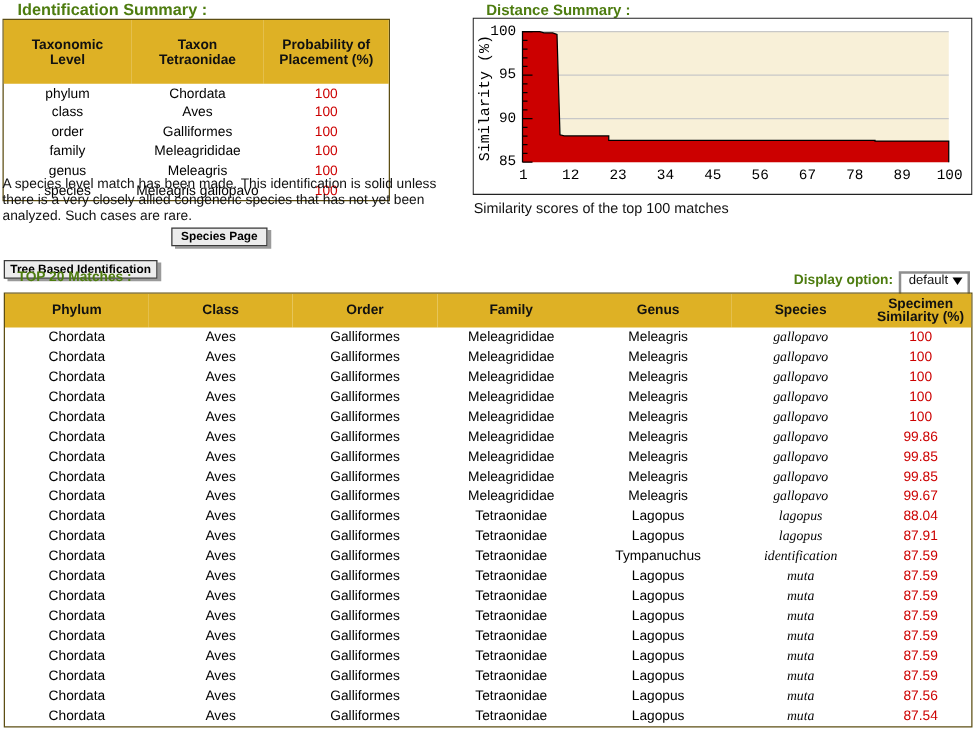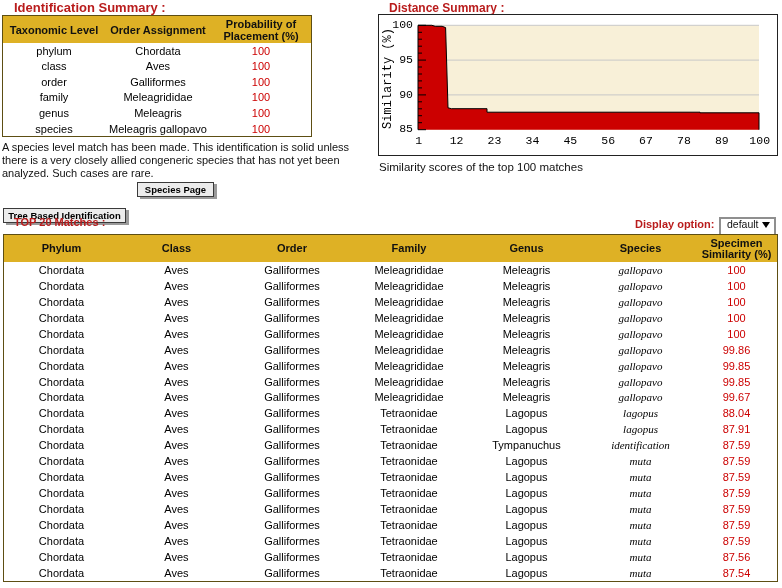--- a/index.html
+++ b/index.html
@@ -1,22 +1,22 @@
 <!DOCTYPE html>
 <html><head>
 <meta charset="utf-8">
 <style>
 html,body{margin:0;padding:0;background:#fff;}
 body{width:782px;height:588px;position:relative;font-family:"Liberation Sans",sans-serif;color:#000;}
 .abs{position:absolute;}
-.title{font-weight:bold;font-size:13px;color:#b91c1c;padding-left:12px;}
+.title{font-weight:bold;font-size:13px;color:#4d7c0f;padding-left:12px;}
 
 #sumwrap{left:2px;top:15px;width:308px;border:1.5px solid #5d4e13;}
 #sum{border-collapse:collapse;table-layout:fixed;width:308px;font-size:11px;}
-#sum th{background:#deb125;font-weight:bold;font-size:11px;color:#111;height:27px;text-align:center;vertical-align:middle;padding:0;line-height:12px;}
+#sum th{background:#deb125;font-weight:bold;font-size:11px;color:#111;height:27px;text-align:center;vertical-align:middle;padding:12px;line-height:12px;}
 #sum td{height:15.55px;text-align:center;padding:0;font-size:11px;}
 #sum td.red{color:#cc0000;}
 
 #para{left:2px;top:141.4px;width:352px;font-size:11px;line-height:12.75px;color:#111;}
 
 .btn{position:absolute;height:13px;background:#ececec;border:1px solid #3a3a3a;box-shadow:3px 2px 0 #9a9a9a;font-weight:bold;font-size:9.5px;color:#000;text-align:center;line-height:13px;}
 
 #t20wrap{left:3px;top:234px;width:773px;border:1.5px solid #5d4e13;}
 #t20{border-collapse:collapse;table-layout:fixed;width:773px;font-size:11px;}
 #t20 th{background:#deb125;font-weight:bold;font-size:11px;color:#111;height:27px;text-align:center;vertical-align:middle;padding:0;line-height:11px;}
@@ -33,21 +33,21 @@
 <div class="abs" id="sumwrap">
 <table id="sum">
 <colgroup>
         <col style="width:102px">
         <col style="width:106px">
         <col style="width:100px">
       </colgroup>
 <tbody>
         <tr>
           <th>Taxonomic Level</th>
-          <th>Order Assignment</th>
+          <th>Taxon Tetraonidae</th>
           <th>Probability of<br>Placement (%)</th>
         </tr>
 <tr>
           <td>phylum</td>
           <td>Chordata</td>
           <td class="red">100</td>
         </tr>
 <tr>
           <td>class</td>
           <td>Aves</td>

